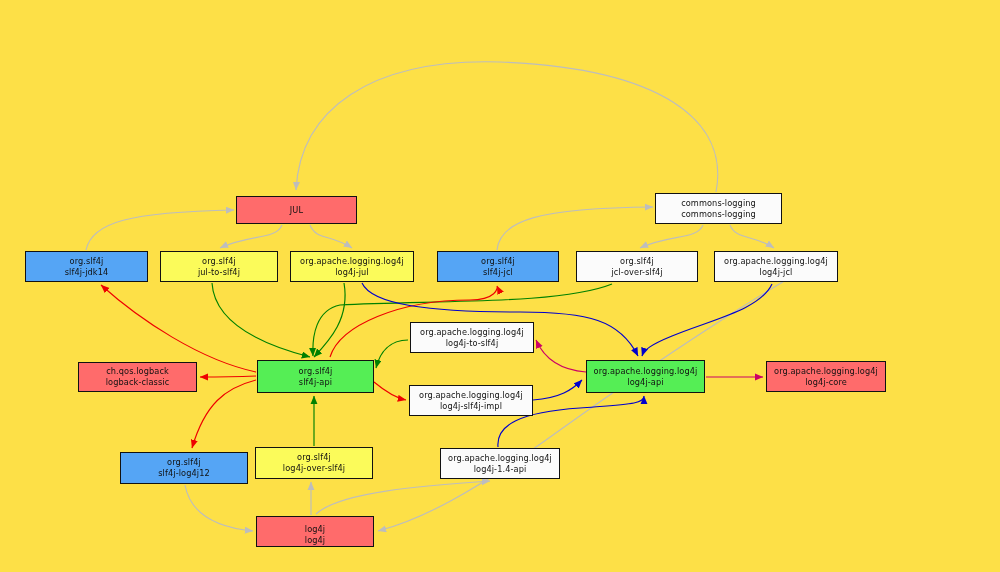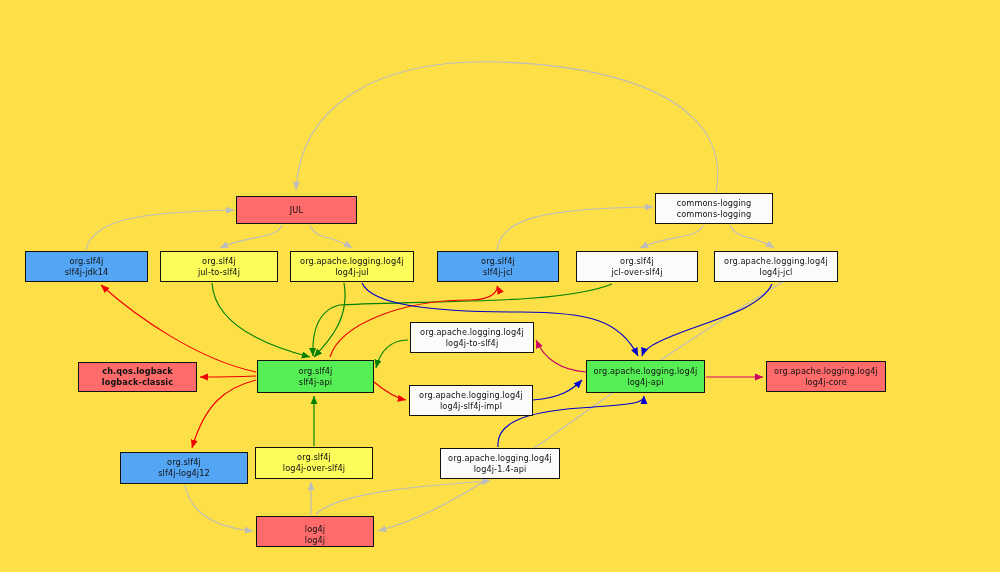--- a/index.html
+++ b/index.html
@@ -78,21 +78,21 @@
 
       <path d="M586,372 C560,370 544,358 536,340" stroke="#cc0066" marker-end="url(#ah-mag)"></path>
       <path d="M706,377 L763,377" stroke="#cc0066" marker-end="url(#ah-mag)"></path>
     </g>
   </svg>
 
   <div id="nodes">
       <div class="node" style="left: 236px; top: 196px; width: 121px; height: 28px; background: rgb(255, 107, 107); color: rgb(17, 17, 17);">
         <span>JUL</span>
       </div>
-      <div class="node" style="left: 655px; top: 193px; width: 118px; height: 31px; background: rgb(251, 251, 251); color: rgb(17, 17, 17);">
+      <div class="node" style="left: 655px; top: 193px; width: 127px; height: 31px; background: rgb(251, 251, 251); color: rgb(17, 17, 17);">
         <span>commons-logging</span>
         <span>commons-logging</span>
       </div>
       <div class="node" style="left: 25px; top: 251px; width: 123px; height: 31px; background: rgb(85, 165, 245); color: rgb(17, 17, 17);">
         <span>org.slf4j</span>
         <span>slf4j-jdk14</span>
       </div>
       <div class="node" style="left: 160px; top: 251px; width: 118px; height: 31px; background: rgb(251, 251, 90); color: rgb(17, 17, 17);">
         <span>org.slf4j</span>
         <span>jul-to-slf4j</span>
@@ -110,21 +110,21 @@
         <span>jcl-over-slf4j</span>
       </div>
       <div class="node" style="left: 714px; top: 251px; width: 124px; height: 31px; background: rgb(251, 251, 251); color: rgb(17, 17, 17);">
         <span>org.apache.logging.log4j</span>
         <span>log4j-jcl</span>
       </div>
       <div class="node" style="left: 410px; top: 322px; width: 124px; height: 31px; background: rgb(251, 251, 251); color: rgb(17, 17, 17);">
         <span>org.apache.logging.log4j</span>
         <span>log4j-to-slf4j</span>
       </div>
-      <div class="node" style="left: 78px; top: 362px; width: 119px; height: 30px; background: rgb(255, 107, 107); color: rgb(17, 17, 17); font-weight: bold;">
+      <div class="node" style="left: 78px; top: 362px; width: 119px; height: 30px; background: rgb(255, 107, 107); color: rgb(17, 17, 17);">
         <span>ch.qos.logback</span>
         <span>logback-classic</span>
       </div>
       <div class="node" style="left: 257px; top: 360px; width: 117px; height: 33px; background: rgb(85, 238, 85); color: rgb(17, 17, 17);">
         <span>org.slf4j</span>
         <span>slf4j-api</span>
       </div>
       <div class="node" style="left: 586px; top: 360px; width: 119px; height: 33px; background: rgb(85, 238, 85); color: rgb(17, 17, 17);">
         <span>org.apache.logging.log4j</span>
         <span>log4j-api</span>

